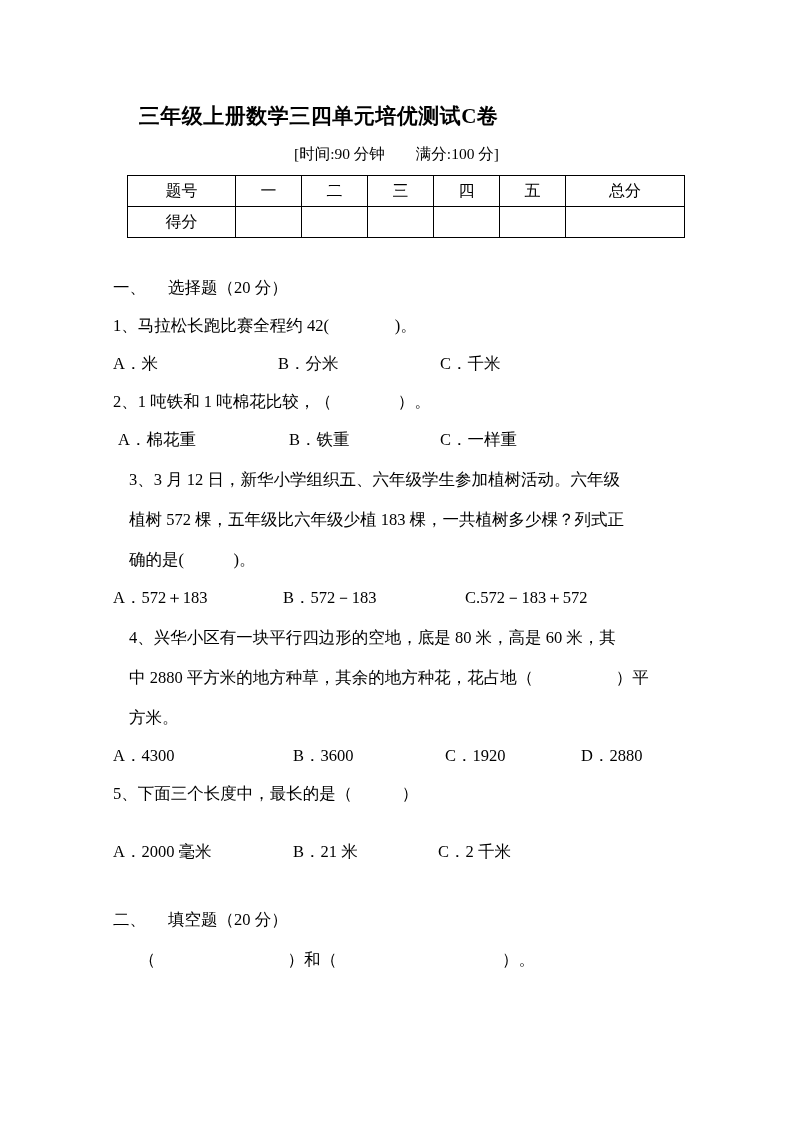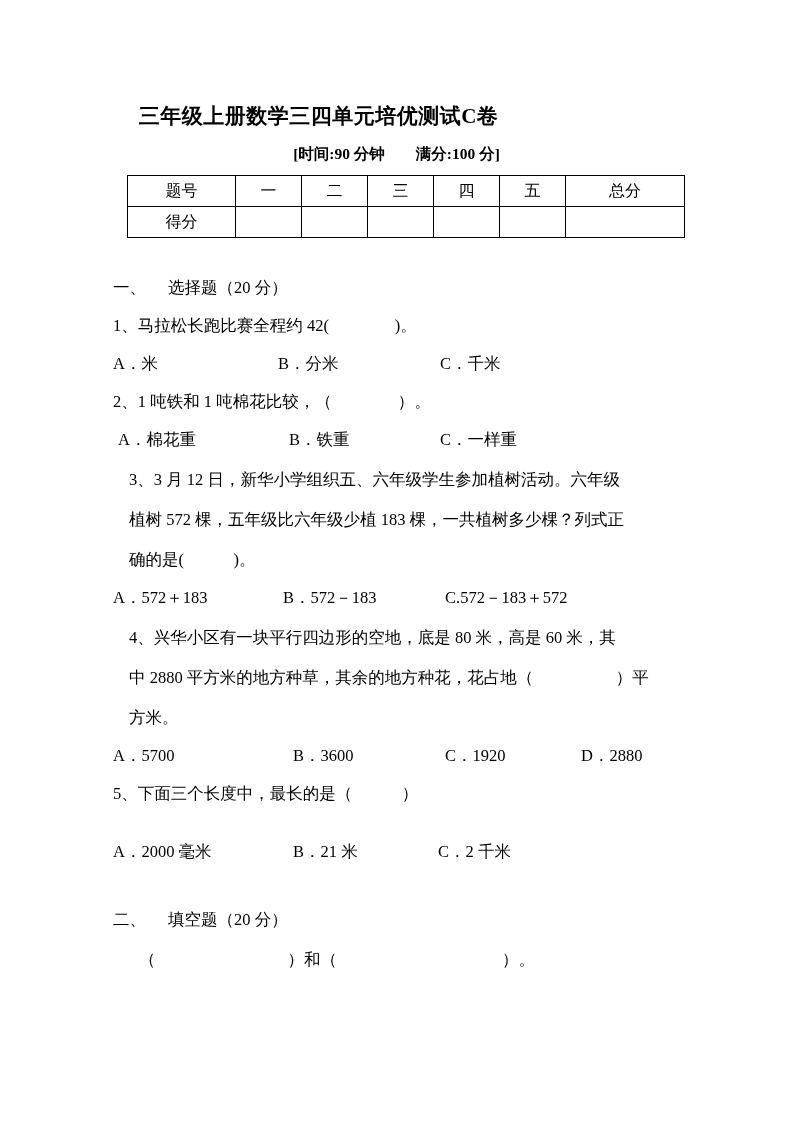--- a/index.html
+++ b/index.html
@@ -37,21 +37,20 @@
     line-height: 1.25;
   }
   .subtitle {
     position: absolute;
     left: 0;
     top: 144px;
     width: 793px;
     text-align: center;
     font-size: 15.5px;
     line-height: 1.3;
-    font-weight: bold;
   }
 
   
   .score-table {
     position: absolute;
     left: 127px;
     top: 175px;
     width: 557px;
     border-collapse: collapse;
     table-layout: fixed;
@@ -192,28 +191,28 @@
       <span class="opt" style="left:176px;">B．铁重</span>
       <span class="opt" style="left:327px;">C．一样重</span>
     </div>
 
     <div class="line q-line wrap-line">3、3 月 12 日，新华小学组织五、六年级学生参加植树活动。六年级</div>
     <div class="line q-line wrap-line">植树 572 棵，五年级比六年级少植 183 棵，一共植树多少棵？列式正</div>
     <div class="line q-line wrap-line">确的是(　　　)。</div>
     <div class="line opt-line">
       <span class="opt" style="left:0px;">A．572＋183</span>
       <span class="opt" style="left:170px;">B．572－183</span>
-      <span class="opt" style="left:332px;">C.572－183＋572</span>
+      <span class="opt" style="left:352px;">C.572－183＋572</span>
     </div>
 
     <div class="line q-line wrap-line">4、兴华小区有一块平行四边形的空地，底是 80 米，高是 60 米，其</div>
     <div class="line q-line wrap-line">中 2880 平方米的地方种草，其余的地方种花，花占地（　　　　　）平</div>
     <div class="line q-line wrap-line">方米。</div>
     <div class="line opt-line">
-      <span class="opt" style="left:0px;">A．5700</span>
+      <span class="opt" style="left:0px;">A．4300</span>
       <span class="opt" style="left:180px;">B．3600</span>
       <span class="opt" style="left:332px;">C．1920</span>
       <span class="opt" style="left:468px;">D．2880</span>
     </div>
 
     <div class="line q-line">5、下面三个长度中，最长的是（　　　）</div>
     <div class="gap-md"></div>
     <div class="line opt-line">
       <span class="opt" style="left:0px;">A．2000 毫米</span>
       <span class="opt" style="left:180px;">B．21 米</span>

